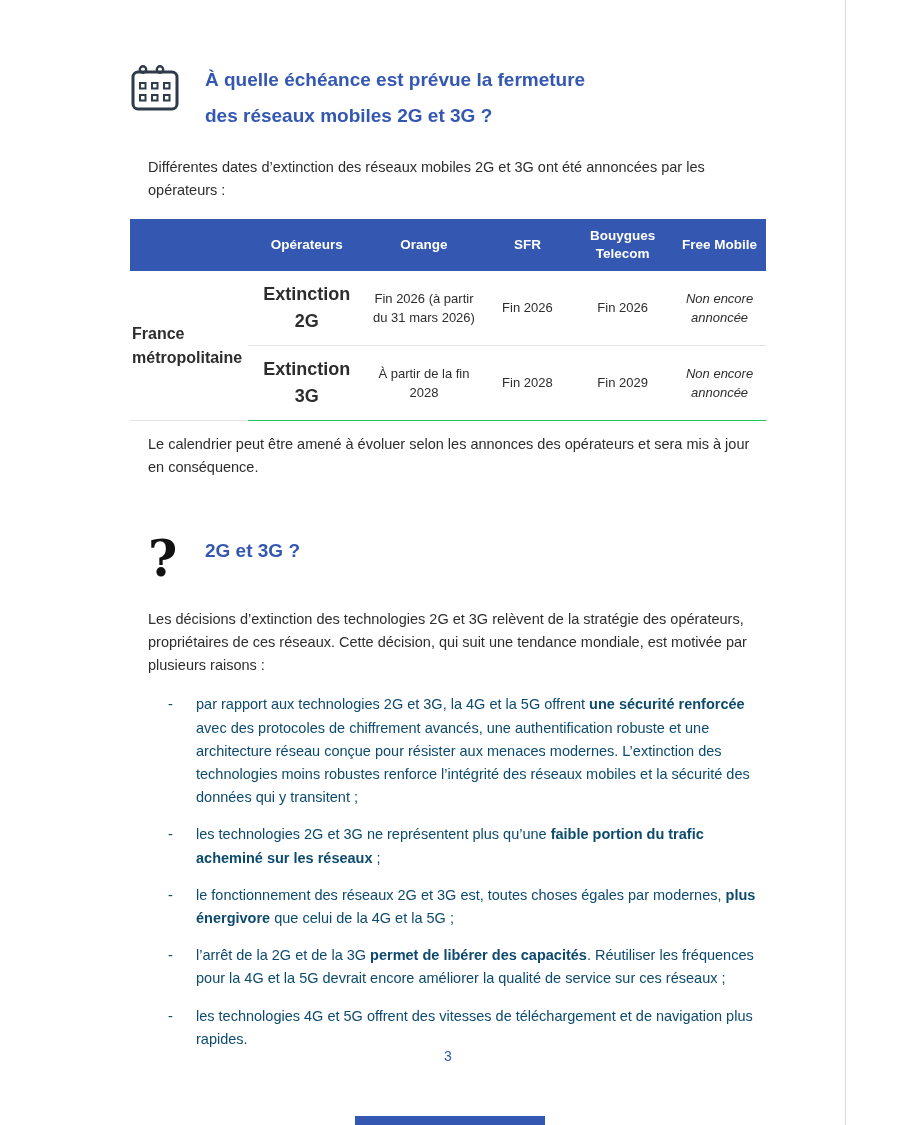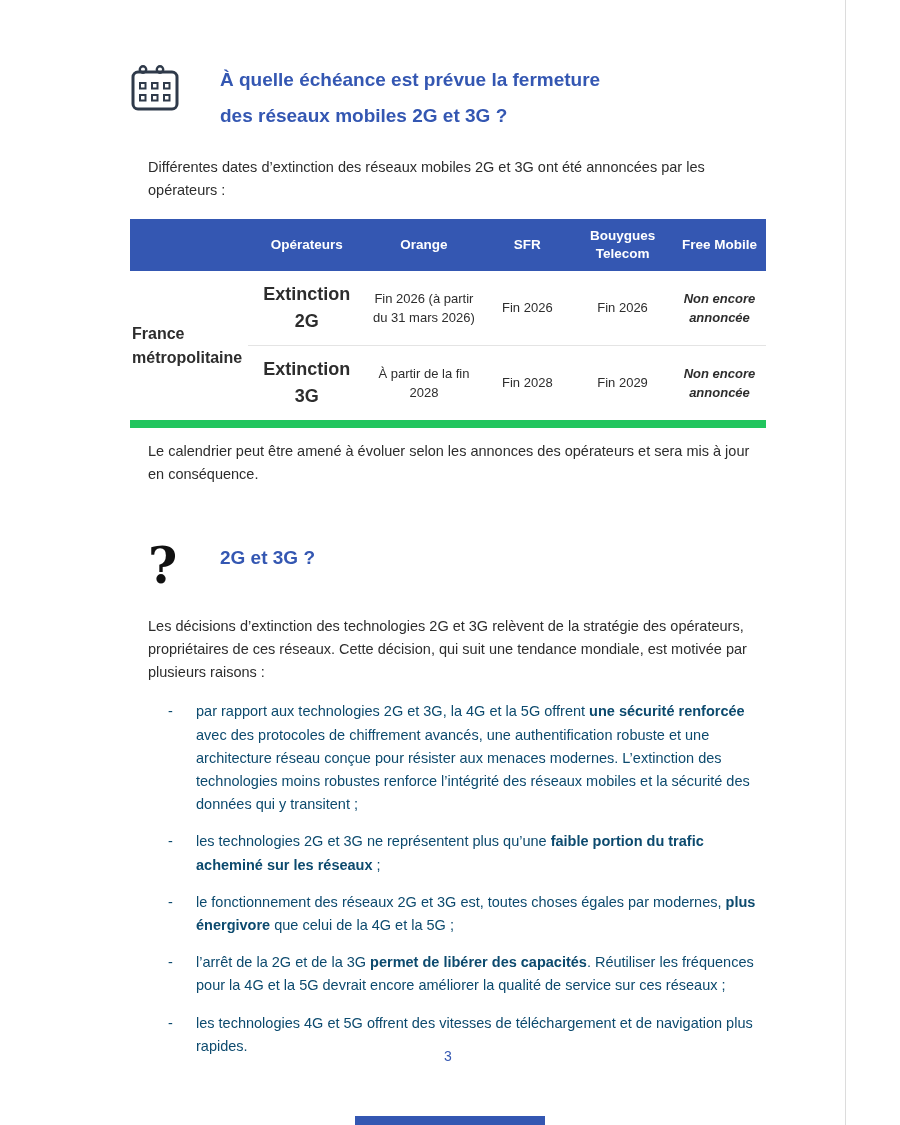--- a/index.html
+++ b/index.html
@@ -26,21 +26,20 @@
   .content {
     position:absolute;
     left:130px;
     top:0;
     width:636px;
   }
   .section-heading {
     display:flex;
     align-items:flex-start;
     margin-top:62px;
-    gap:15px;
   }
   .section-heading.second { margin-top:54px; }
   .icon-box {
     flex:0 0 75px;
     width:75px;
     padding-top:2px;
   }
   .icon-box.q { padding-left:18px; padding-top:0; }
   .qmark {
     font-family:"DejaVu Serif", serif;
@@ -62,21 +61,21 @@
     color:#2d2d2d;
   }
   .intro1 { margin-top:22px; }
   .note   { margin-top:12px; }
   .intro2 { margin-top:22px; }
 
   table.ops {
     width:100%;
     margin-top:16px;
     border-collapse:collapse;
-    border-bottom:8px solid #22c55e;
+    border-bottom:1px solid #22c55e;
   }
   table.ops thead th {
     background:#3457b2;
     color:#ffffff;
     font-size:13.5px;
     font-weight:700;
     text-align:center;
     vertical-align:middle;
     padding:8px 6px;
     height:52px;
@@ -92,21 +91,21 @@
   }
   table.ops tbody tr.row1 td { border-bottom:1px solid #e4e4e4; }
   table.ops td.group {
     text-align:left;
     font-weight:700;
     font-size:16px;
     padding-left:2px;
     border-bottom:none;
   }
   table.ops td.rowlabel { font-weight:700; font-size:18px; }
-  table.ops td.italic { font-style:italic;font-weight:bold; }
+  table.ops td.italic { font-style:italic; }
 
   ul.bullets {
     list-style:none;
     margin-top:16px;
     padding-left:38px;
   }
   ul.bullets li {
     position:relative;
     padding-left:28px;
     margin-bottom:14px;

